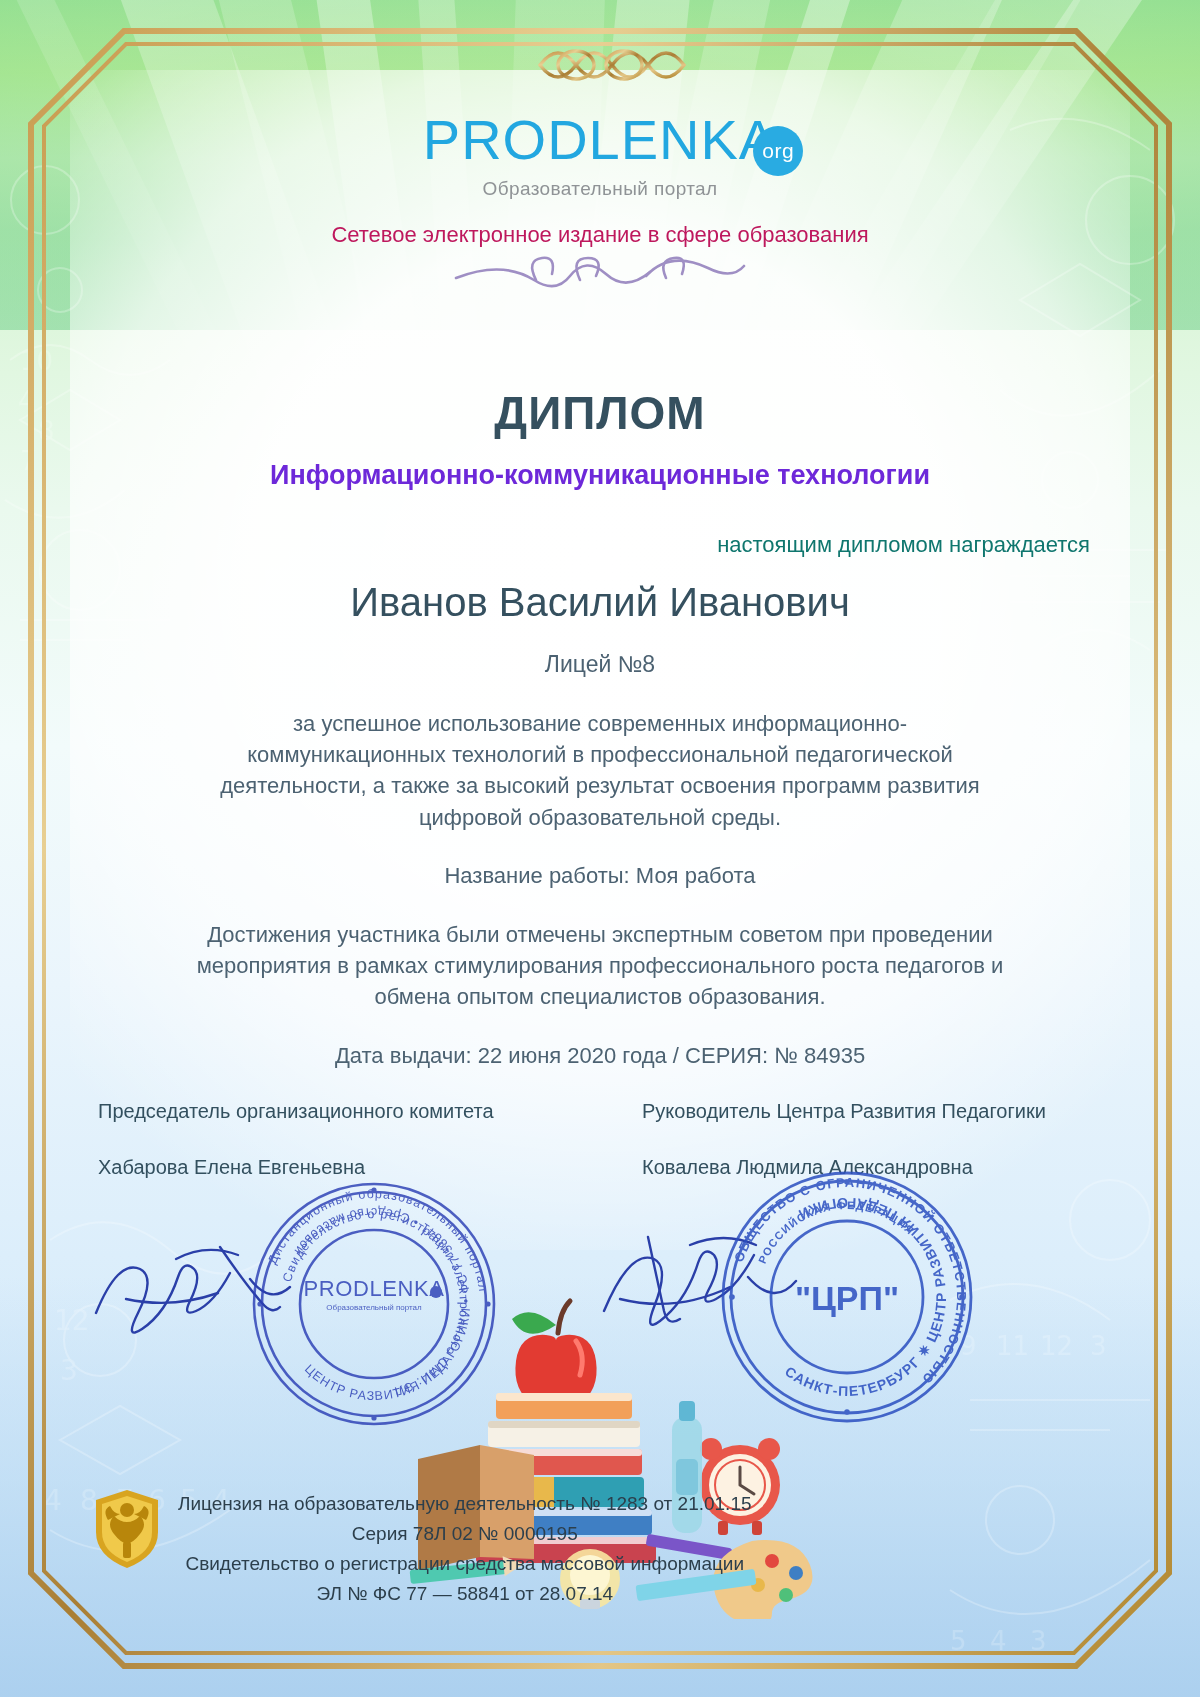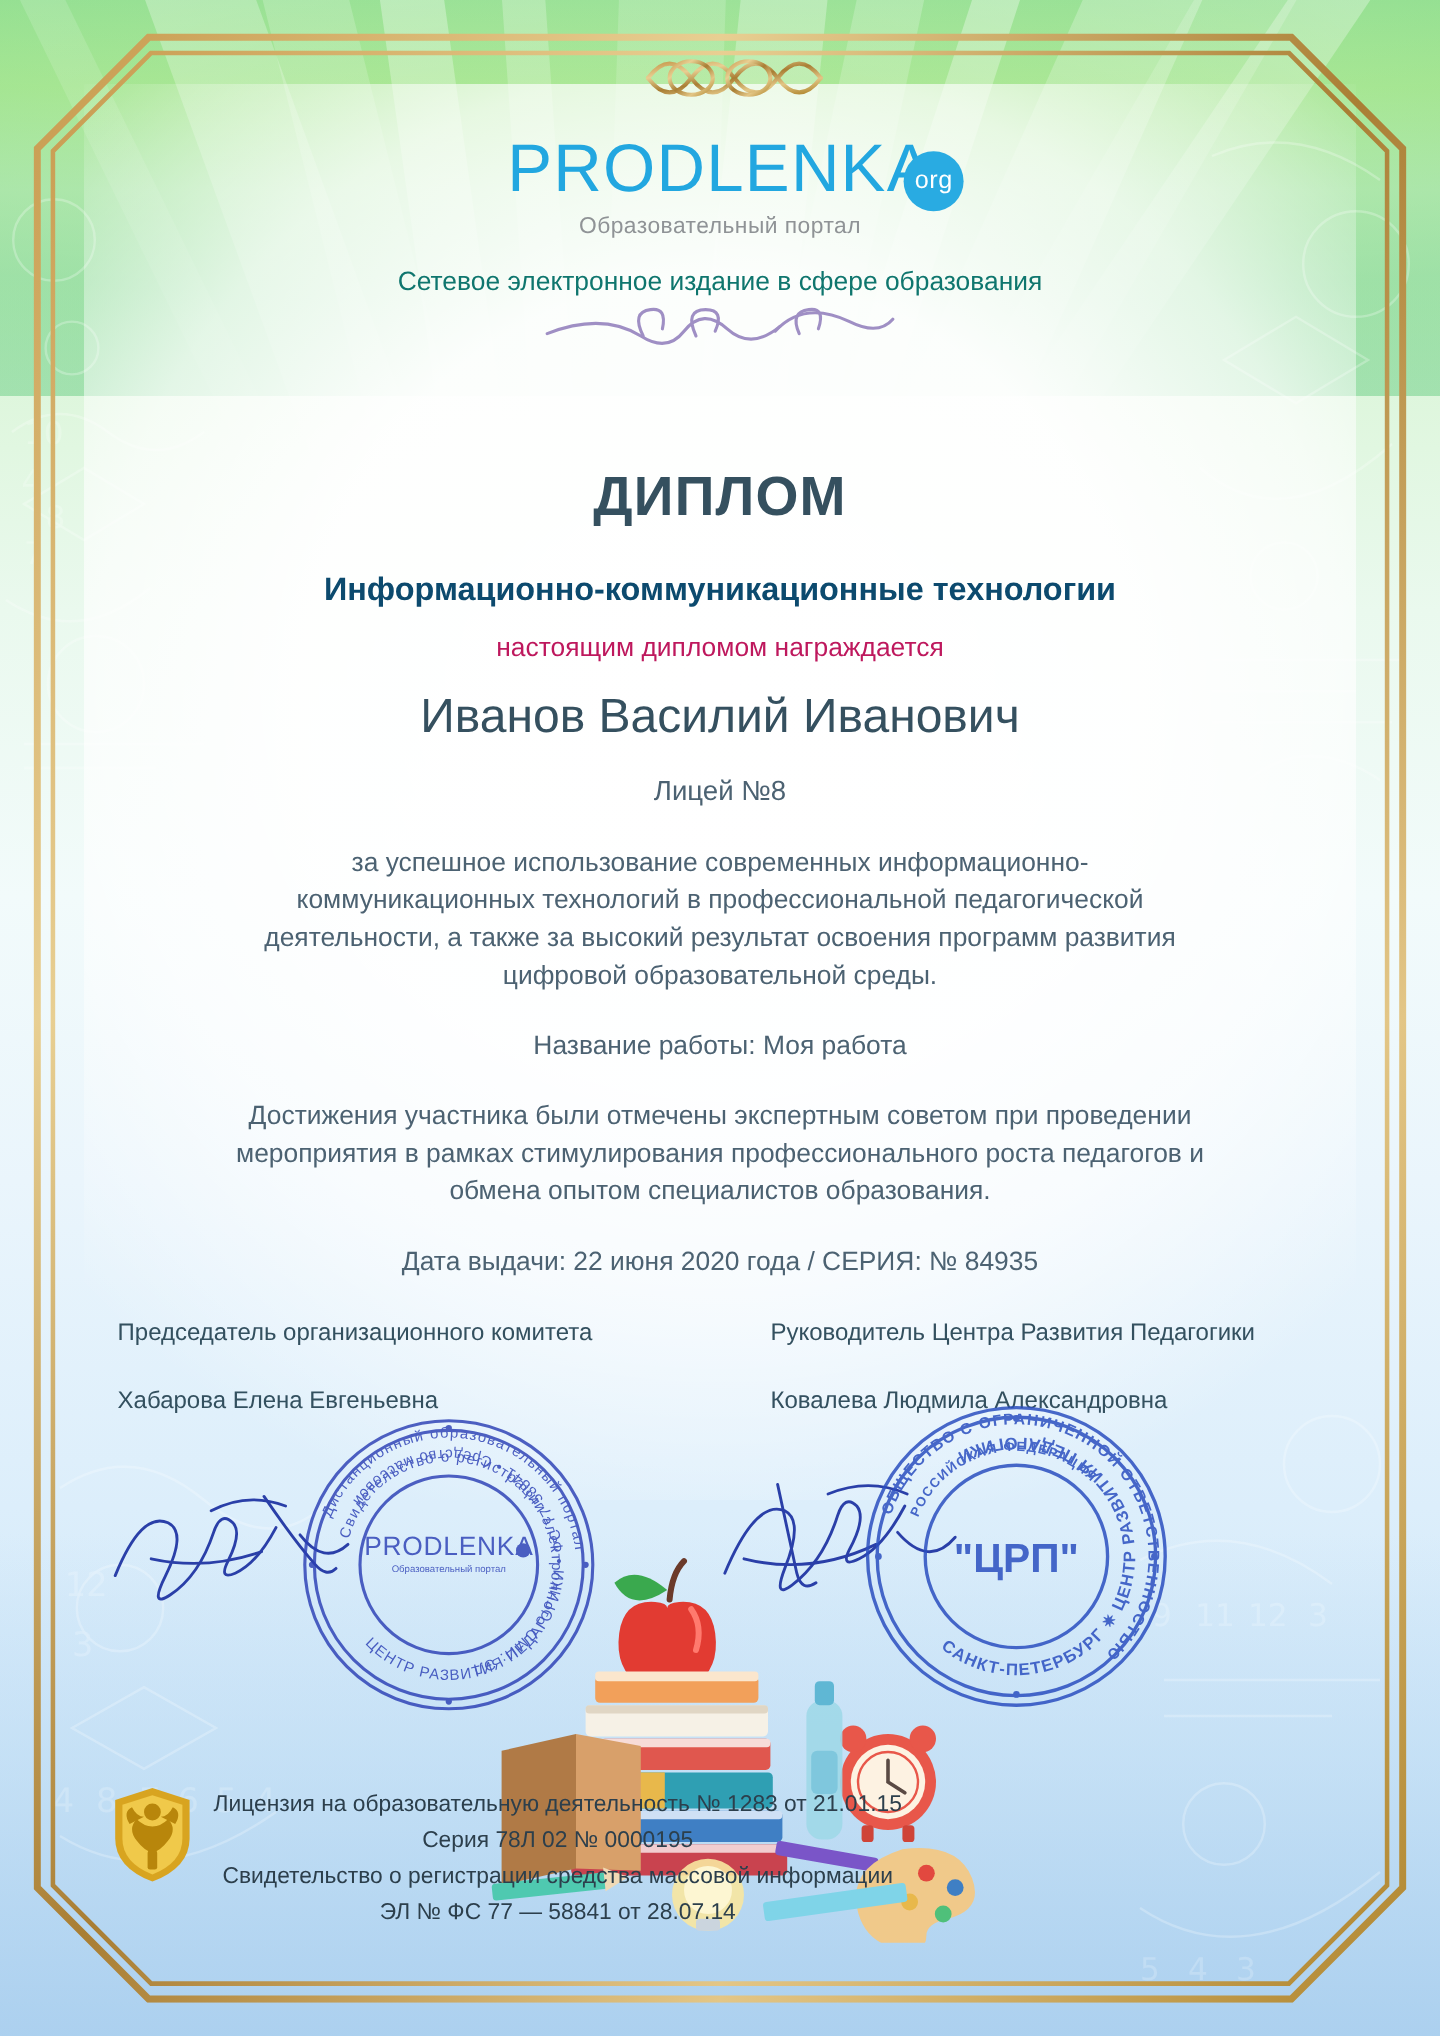--- a/index.html
+++ b/index.html
@@ -43,28 +43,28 @@
 
   
   .header{position:absolute;left:0;right:0;top:112px;text-align:center;}
   .logo-wrap{position:relative;display:inline-block;}
   .logo-row{display:flex;align-items:flex-end;justify-content:center;}
   .logo-text{font-size:56px;letter-spacing:1px;color:#22a7e0;
     font-family:"Liberation Sans",sans-serif;font-weight:400;line-height:1;}
   .org-badge{position:absolute;right:-26px;bottom:-8px;width:50px;height:50px;border-radius:50%;
     background:#29abe2;color:#fff;font-size:21px;line-height:50px;text-align:center;letter-spacing:.5px;}
   .logo-sub{margin-top:10px;font-size:19px;color:#8f9396;letter-spacing:.4px;}
-  .edition{margin-top:22px;font-size:22px;color:#0f766e;}
+  .edition{margin-top:22px;font-size:22px;color:#be185d;}
   .flourish{margin-top:6px;display:flex;justify-content:center;}
 
   
   .content{position:absolute;left:110px;width:980px;top:386px;text-align:center;color:#3d5566;}
   .diploma-title{font-size:46px;font-weight:bold;letter-spacing:1px;color:#35505f;}
-  .nomination{margin-top:36px;font-size:27px;font-weight:bold;color:#0c4a6e;}
-  .awarded-to{margin-top:20px;font-size:22px;color:#be185d;}
+  .nomination{margin-top:20px;font-size:27px;font-weight:bold;color:#6d28d9;}
+  .awarded-to{margin-top:41px;font-size:22px;color:#0f766e;text-align:right;}
   .recipient{margin-top:22px;font-size:40px;font-weight:normal;color:#35505f;}
   .institution{margin-top:26px;font-size:23px;color:#4c6272;}
   .para{margin:30px auto 0;font-size:22px;line-height:1.42;color:#4c6272;width:810px;}
   .work-title{margin-top:30px;font-size:22px;color:#4c6272;}
   .para2{margin:30px auto 0;font-size:22px;line-height:1.42;color:#4c6272;width:810px;}
   .issue-line{margin-top:30px;font-size:22px;color:#4c6272;}
 
   
   .sign-area{position:absolute;left:98px;width:1004px;top:1100px;}
   .sign-row{display:flex;justify-content:space-between;}

